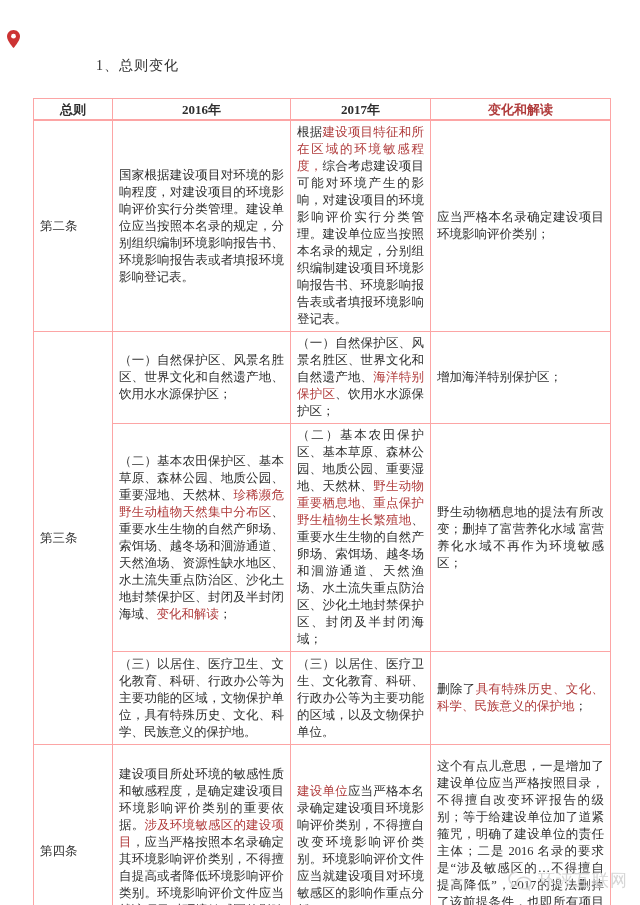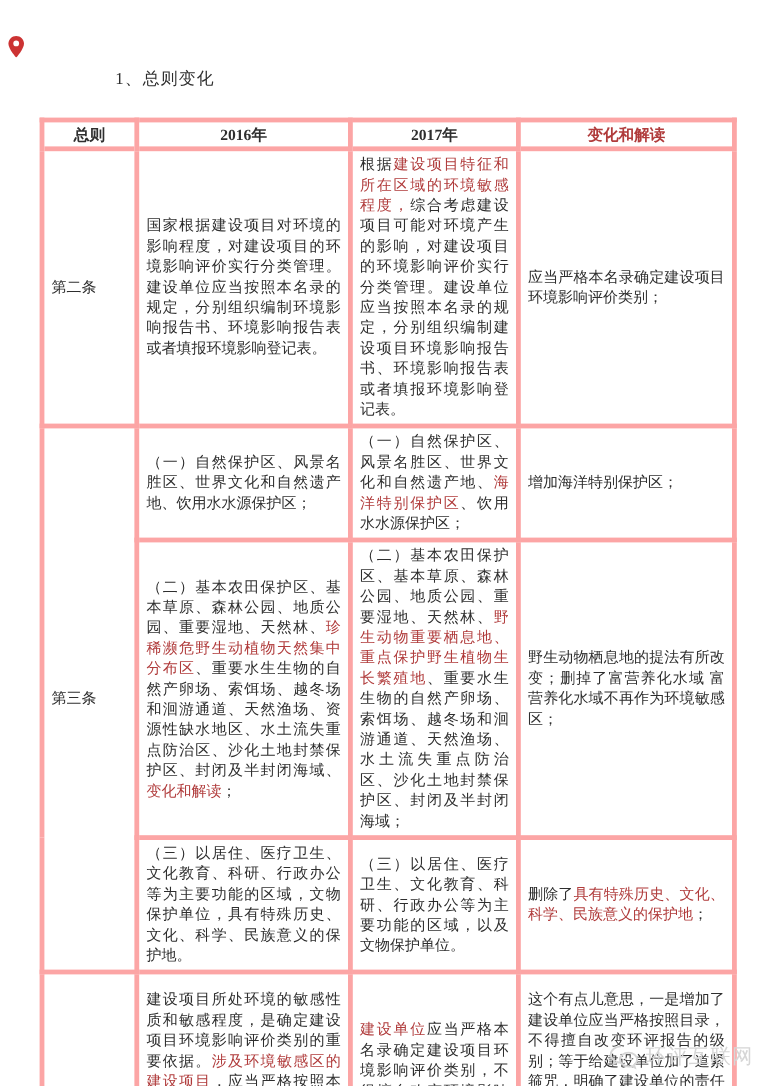--- a/index.html
+++ b/index.html
@@ -9,21 +9,21 @@
     color:#2e2e2e;overflow:hidden;
   }
   .page-title{
     position:absolute;left:96px;top:57px;font-size:14px;letter-spacing:1px;
   }
   .doc-table{
     position:absolute;left:33px;top:98px;width:577px;
     border-collapse:collapse;table-layout:fixed;
   }
   .doc-table td,.doc-table th{
-    border:4px solid #fca5a5;
+    border:1px solid #fca5a5;
     padding:3px 6px;
     font-size:12.5px;line-height:17px;
     vertical-align:middle;
     text-align:justify;
     overflow:hidden;
   }
   .doc-table th{
     font-size:13px;height:18px;padding:1px 2px;text-align:center;
     border-bottom-width:2px;font-weight:bold;
   }

